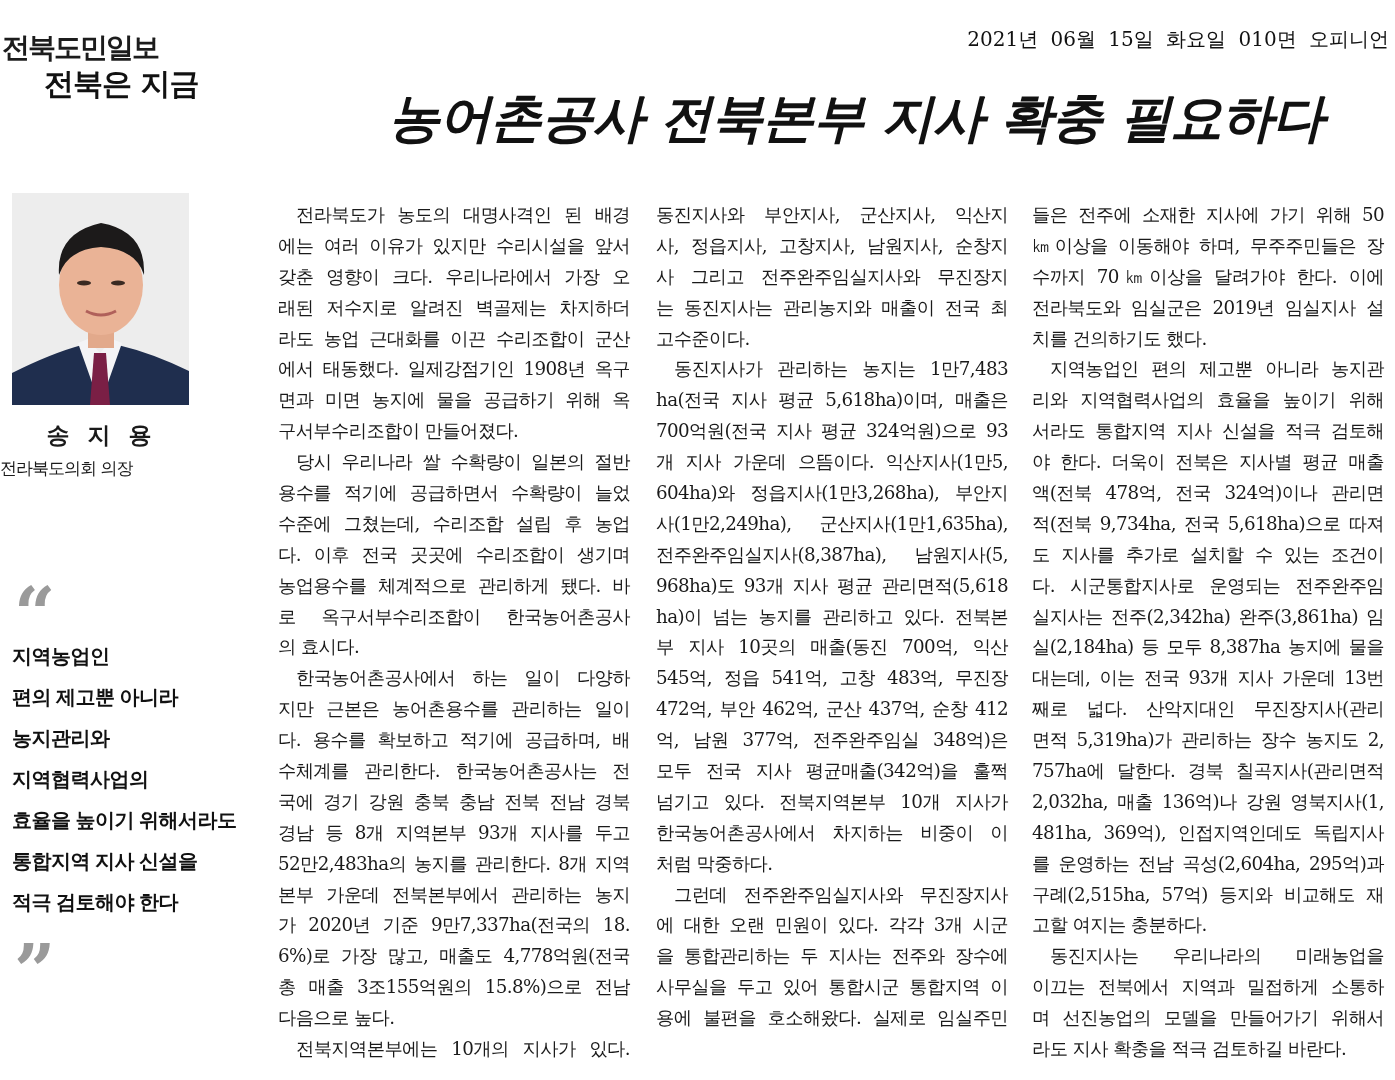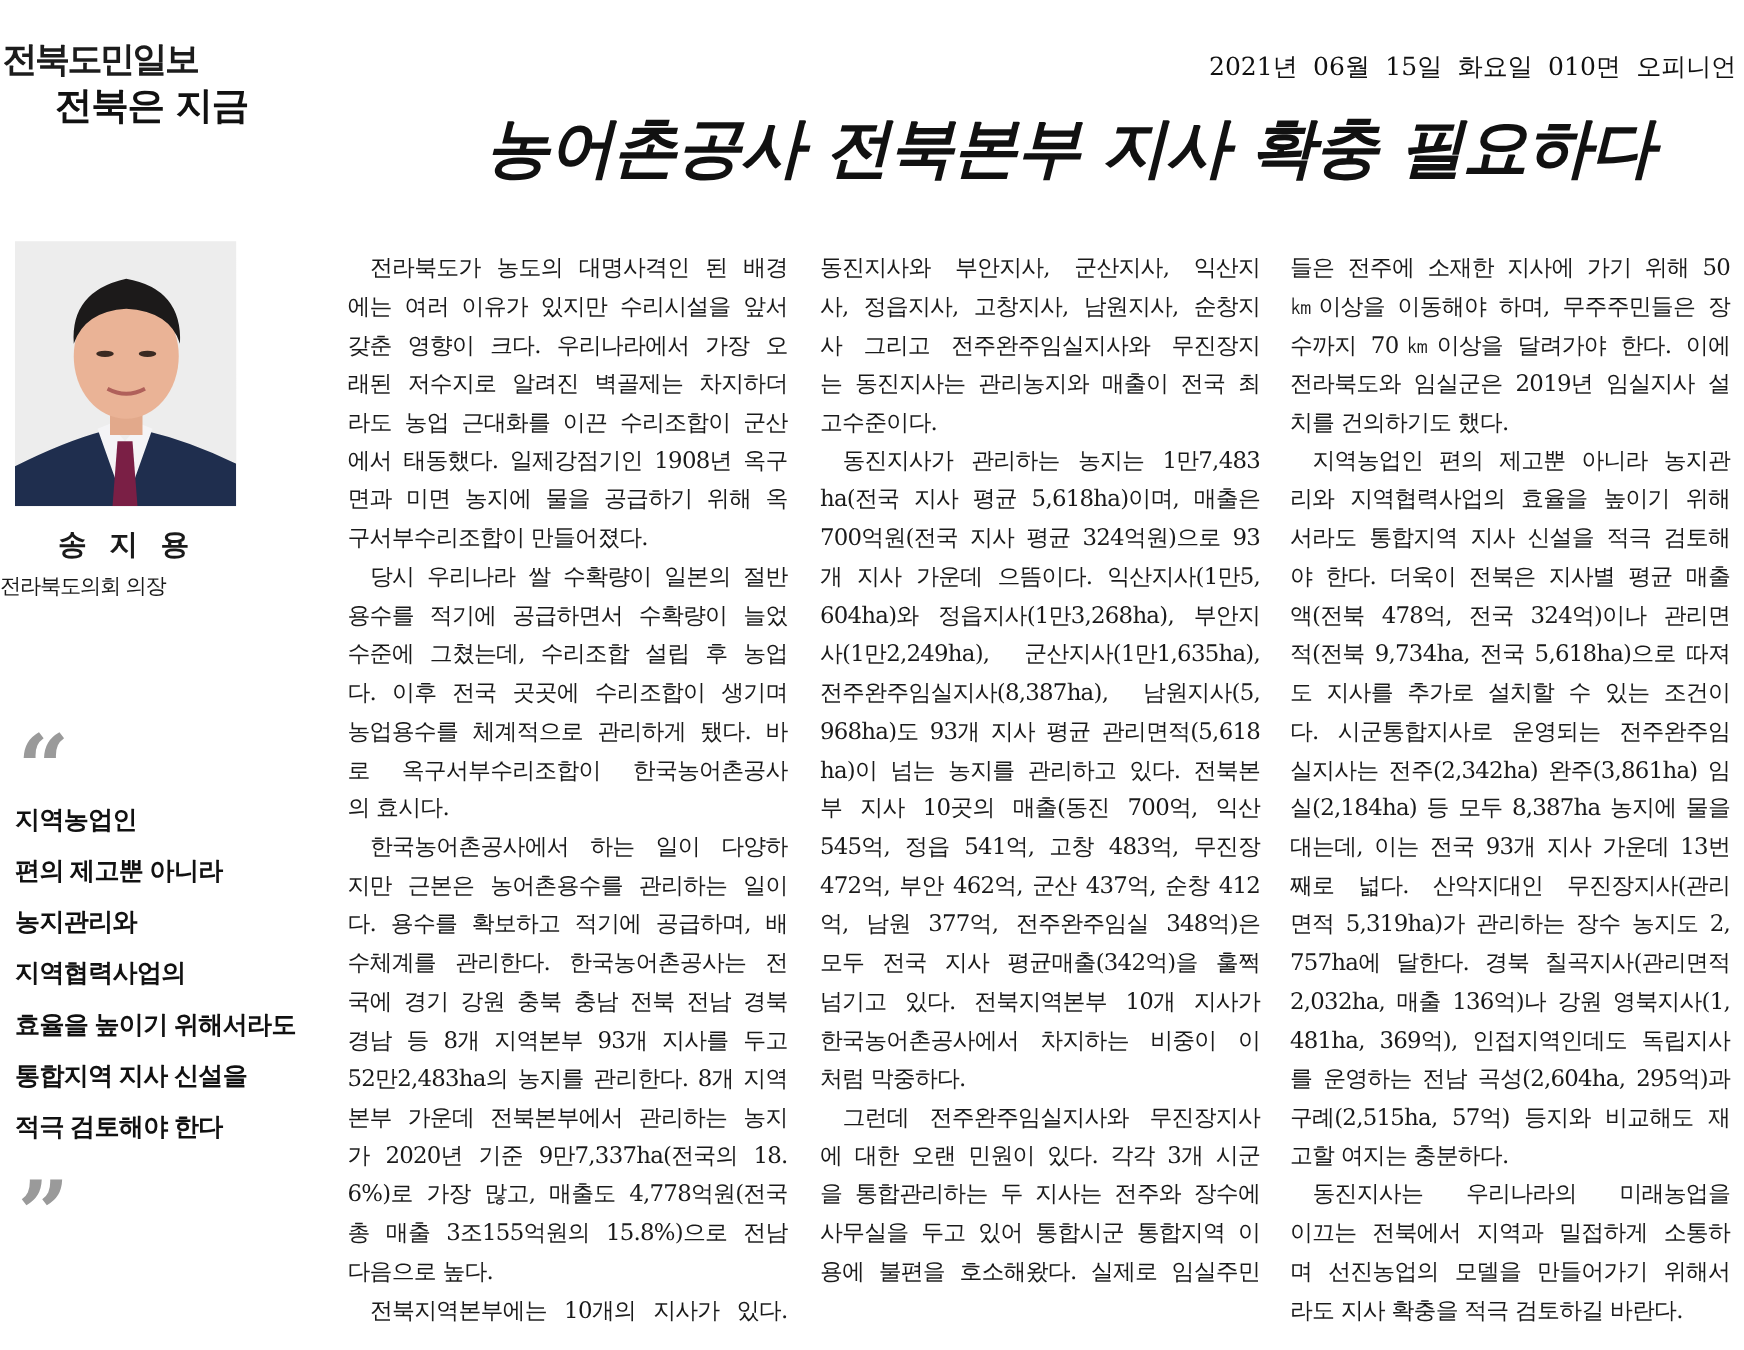--- a/index.html
+++ b/index.html
@@ -1,18 +1,18 @@
 <!DOCTYPE html>
 <html><head>
 <meta charset="utf-8">
 <style>
   html, body { margin: 0; padding: 0; background: #ffffff; }
   body { width: 1395px; height: 1080px; position: relative; overflow: hidden; color: #1a1a1a; }
   .masthead { position: absolute; left: 2px; top: 12px; font-family: "DejaVu Sans", sans-serif; font-weight: bold; font-size: 28px; letter-spacing: -2px; color: #1c1c1c; margin-top: 17px; }
-  .dateline { position: absolute; right: 6px; top: 40px; font-family: "DejaVu Serif", serif; font-size: 20px; word-spacing: 6px; color: #111; }
+  .dateline { position: absolute; right: 6px; top: 26px; font-family: "DejaVu Serif", serif; font-size: 20px; word-spacing: 6px; color: #111; }
   .section { position: absolute; left: 44px; top: 64px; font-family: "DejaVu Sans", sans-serif; font-weight: bold; font-size: 30px; letter-spacing: -1px; color: #111; }
   .headline { position: absolute; left: 388px; top: 84px; width: 900px; font-family: "DejaVu Sans", sans-serif; font-weight: bold; font-size: 52px; letter-spacing: -1px; color: #111; white-space: nowrap; font-style: italic; }
   .photo { position: absolute; left: 12px; top: 193px; width: 177px; height: 212px; background: linear-gradient(#f2f2f2,#e9e9e9); overflow: hidden; }
   .author-name { position: absolute; left: 0; top: 420px; width: 200px; text-align: center; font-family: "DejaVu Sans", sans-serif; font-weight: bold; font-size: 23px; word-spacing: 6px; letter-spacing: 2px; }
   .author-title { position: absolute; left: 0; top: 457px; width: 200px; text-align: left; font-family: "DejaVu Sans", sans-serif; font-size: 17px; letter-spacing: -1px; }
   .quote-open, .quote-close { position: absolute; left: 14px; font-family: "DejaVu Serif", serif; font-weight: bold; font-size: 72px; color: #9a9a9a; line-height: 1; }
   .quote-open { top: 578px; }
   .quote-close { top: 935px; }
   .pullquote { position: absolute; left: 12px; top: 636px; width: 250px; font-family: Liberation Sans, sans-serif; font-weight: bold; font-size: 20px; letter-spacing: -0.5px; color: #111; }
   .pullquote div { height: 41px; line-height: 41px; white-space: nowrap; }

